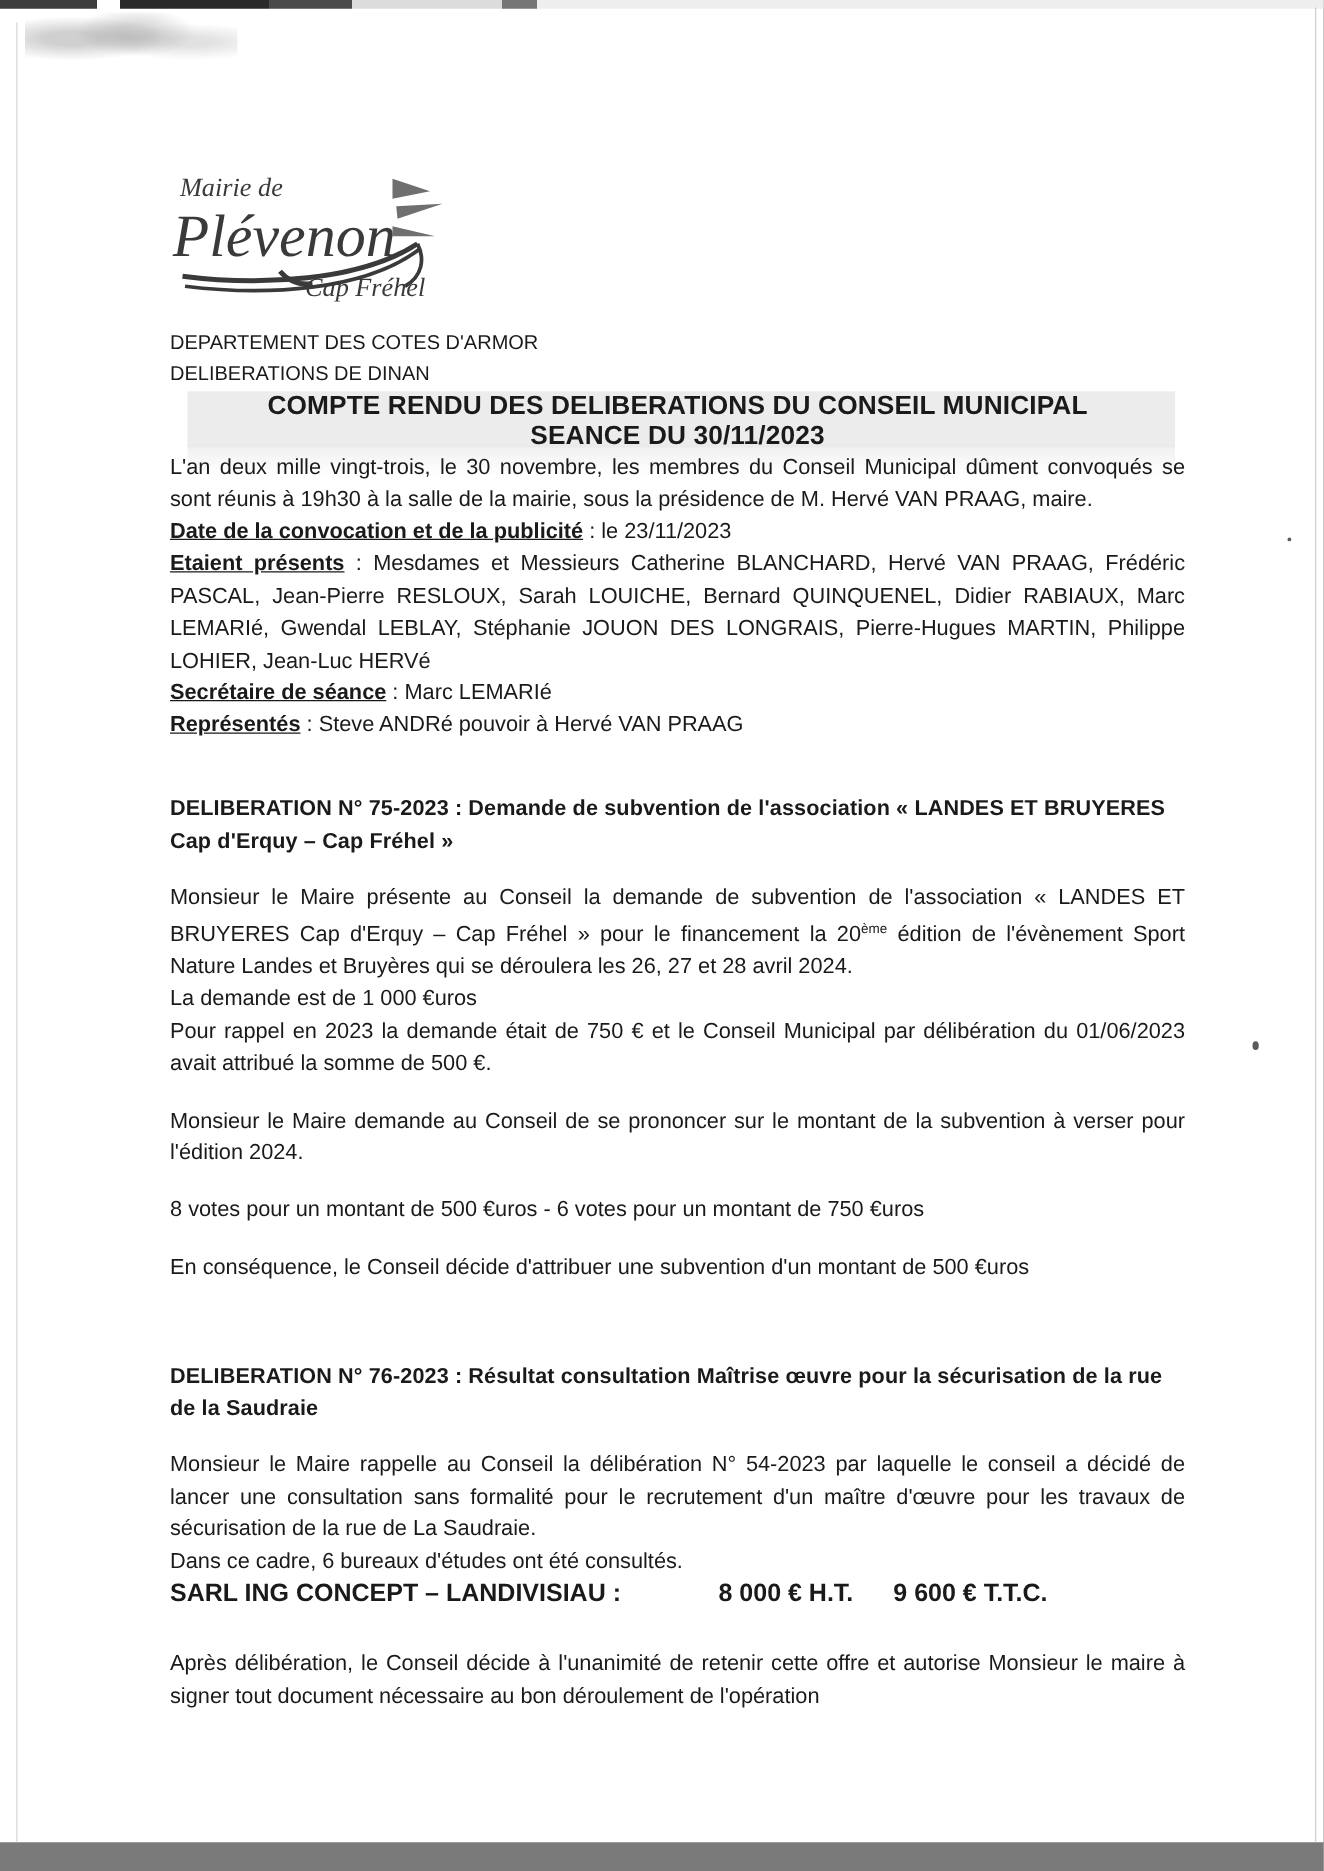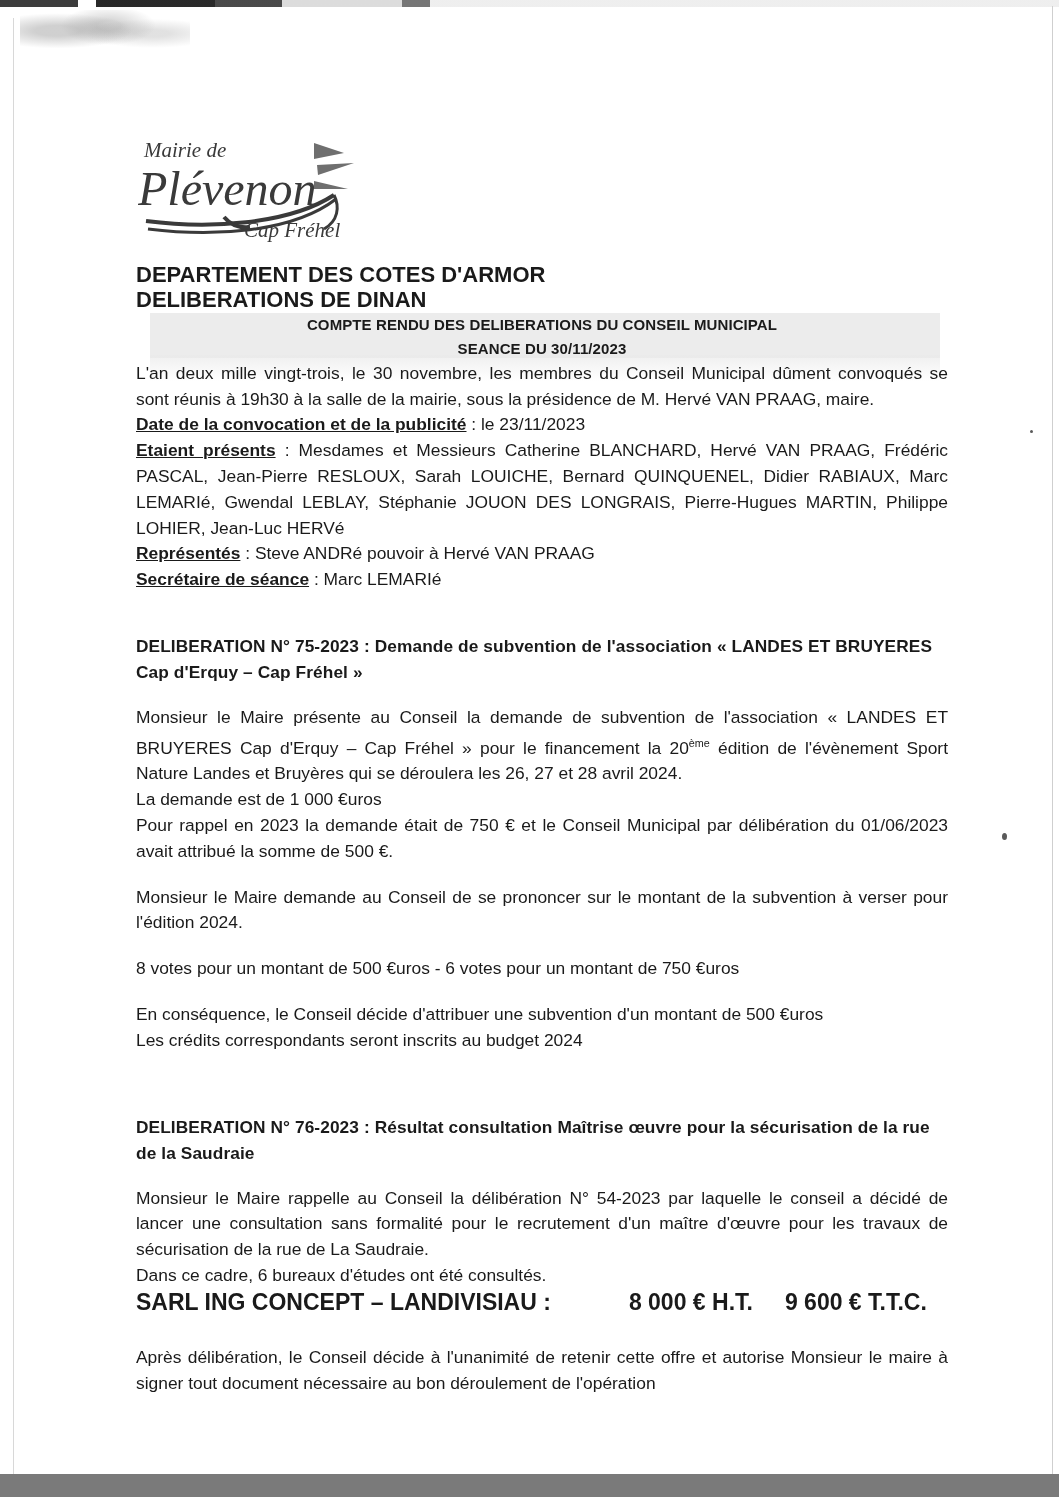--- a/index.html
+++ b/index.html
@@ -70,23 +70,22 @@
   .logo svg { display: block; }
 
   
   .doc {
     position: absolute;
     top: 262px;
     left: 136px;
     width: 812px;
   }
   .admin {
-    font-size: 22px;
+    font-size: 16px;
     line-height: 25.4px;
-    font-weight: bold;
   }
   .title-band {
     position: absolute;
     top: 313px;
     left: 150px;
     width: 790px;
     height: 45px;
     background: #e9e9e9;
     opacity: .85;
   }
@@ -94,21 +93,21 @@
     position: absolute;
     top: 355px;
     left: 150px;
     width: 790px;
     height: 26px;
     background: linear-gradient(180deg, rgba(234,234,234,.75), rgba(255,255,255,0));
   }
   .title {
     text-align: center;
     font-weight: bold;
-    font-size: 15px;
+    font-size: 21px;
     line-height: 24px;
     letter-spacing: .1px;
   }
   .para {
     font-size: 17.4px;
     line-height: 25.8px;
     text-align: justify;
     margin: 0;
   }
   .para.nojust { text-align: left; }
@@ -118,21 +117,21 @@
     font-size: 17.3px;
     line-height: 26px;
     letter-spacing: .1px;
   }
   .gap-m { height: 20px; }
   .gap-l { height: 30px; }
   .gap-xl { height: 40px; }
   .sup { font-size: .62em; vertical-align: super; margin-top: 48px; }
   .offer {
     font-weight: bold;
-    font-size: 23px;
+    font-size: 20px;
     line-height: 26px;
   }
   .offer .price1 { margin-left: 78px; }
   .offer .price2 { margin-left: 32px; }
 </style>
 </head>
 <body>
 
 <div class="page">
 
@@ -181,25 +180,25 @@
 
     <div class="para nojust">
       <span class="u">Date de la convocation et de la publicité</span><span> : </span><span>le 23/11/2023</span>
     </div>
 
     <div class="para">
       <span class="u">Etaient présents</span><span> : </span><span>Mesdames et Messieurs Catherine BLANCHARD, Hervé VAN PRAAG, Frédéric PASCAL, Jean-Pierre RESLOUX, Sarah LOUICHE, Bernard QUINQUENEL, Didier RABIAUX, Marc LEMARIé, Gwendal LEBLAY, Stéphanie JOUON DES LONGRAIS, Pierre-Hugues MARTIN, Philippe LOHIER, Jean-Luc HERVé</span>
     </div>
 
     <div class="para nojust">
+      <span class="u">Secrétaire de séance</span><span> : </span><span>Marc LEMARIé</span>
+    </div>
+
+    <div class="para nojust">
       <span class="u">Représentés</span><span> : </span><span>Steve ANDRé pouvoir à Hervé VAN PRAAG</span>
-    </div>
-
-    <div class="para nojust">
-      <span class="u">Secrétaire de séance</span><span> : </span><span>Marc LEMARIé</span>
     </div>
 
     <div class="gap-xl"></div>
 
     <div class="delib-head">DELIBERATION N° 75-2023 : Demande de subvention de l'association « LANDES ET BRUYERES Cap d'Erquy – Cap Fréhel »</div>
 
     <div class="gap-m"></div>
 
     <p class="para"><span>Monsieur le Maire présente au Conseil la demande de subvention de l'association « LANDES ET BRUYERES Cap d'Erquy – Cap Fréhel » pour le financement la 20</span><span class="sup">ème</span><span> édition de l'évènement Sport Nature Landes et Bruyères qui se déroulera les 26, 27 et 28 avril 2024.</span></p>
 
@@ -210,21 +209,20 @@
 
     <p class="para">Monsieur le Maire demande au Conseil de se prononcer sur le montant de la subvention à verser pour l'édition 2024.</p>
 
     <div class="gap-m"></div>
 
     <div class="para nojust">8 votes pour un montant de 500 €uros   - 6 votes pour un montant de 750 €uros</div>
 
     <div class="gap-m"></div>
 
     <div class="para nojust">En conséquence, le Conseil décide d'attribuer une subvention d'un montant de 500 €uros</div>
-    <div class="para nojust">Les crédits correspondants seront inscrits au budget 2024</div>
 
     <div class="gap-xl"></div>
     <div class="gap-m"></div>
 
     <div class="delib-head">DELIBERATION N° 76-2023 : Résultat consultation Maîtrise œuvre pour la sécurisation de la rue de la Saudraie</div>
 
     <div class="gap-m"></div>
 
     <p class="para">Monsieur le Maire rappelle au Conseil la délibération N° 54-2023 par laquelle le conseil a décidé de lancer une consultation sans formalité pour le recrutement d'un maître d'œuvre pour les travaux de sécurisation de la rue de La Saudraie.</p>
 

